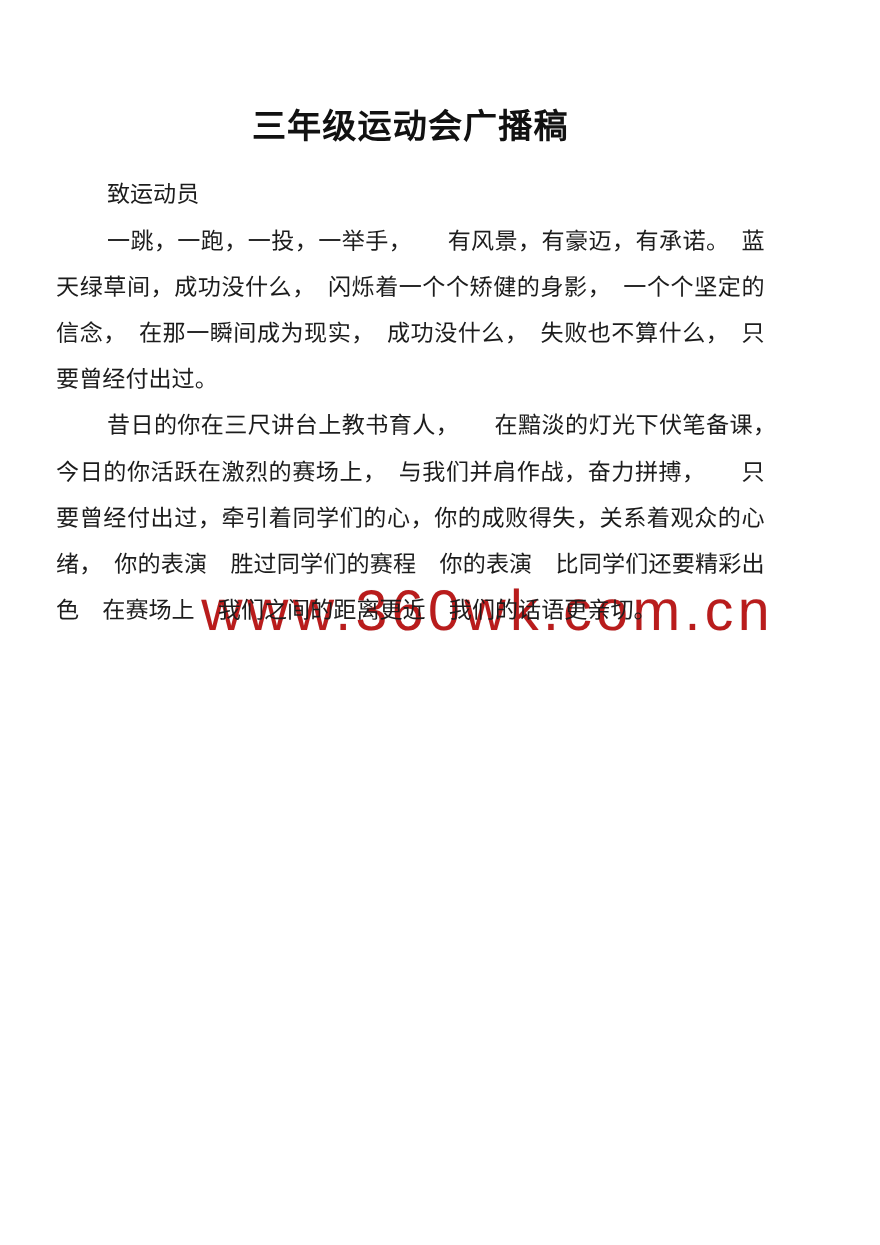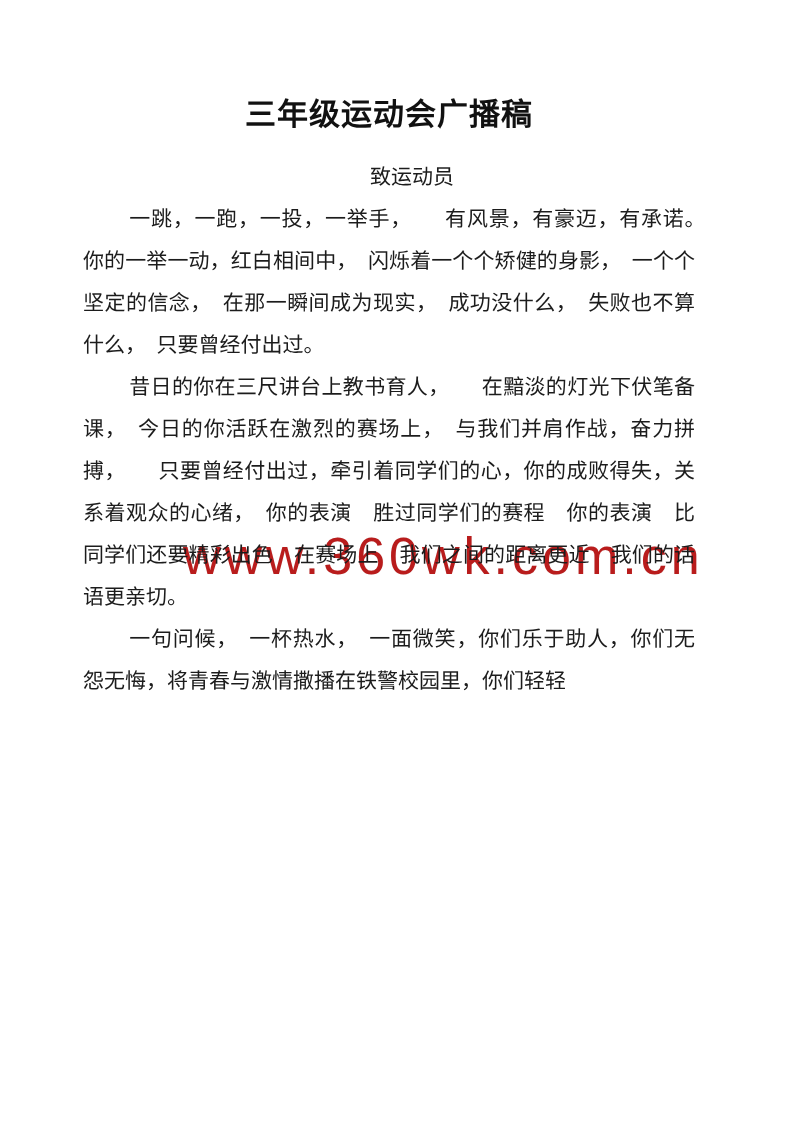--- a/index.html
+++ b/index.html
@@ -27,39 +27,37 @@
     letter-spacing: 4px;
     color: #b91c1c;
     text-shadow: 0 0 1px #e4e4e4;
     white-space: nowrap;
     user-select: none;
   }
   .content {
     position: relative;
     z-index: 1;
     padding: 90px 105px 0 51px;
-    margin-left: 32px;
   }
   .doc-title {
     margin: 0 0 16px 0;
     font-size: 31px;
     font-weight: bold;
     line-height: 50px;
     text-align: center;
     letter-spacing: 1px;
     color: #111111;
   }
   .sec-heading {
     margin: 0;
     font-size: 21px;
     font-weight: normal;
     line-height: 42px;
     text-indent: 2.2em;
     color: #1c1c1c;
-    text-align: center;
   }
   .para {
     margin: 0;
     font-size: 21px;
     line-height: 42px;
     text-indent: 2.2em;
     text-align: justify;
     color: #1c1c1c;
   }
 </style>
@@ -68,21 +66,20 @@
 
 <div class="page">
 
   <div class="watermark">www.360wk.com.cn</div>
 
   <div class="content">
 
     <h1 class="doc-title">三年级运动会广播稿</h1>
 
     <p class="sec-heading">致运动员</p>
-    <p class="para">一跳，一跑，一投，一举手，　　有风景，有豪迈，有承诺。　你的一举一动，红白相间中，　闪烁着一个个矫健的身影，　一个个坚定的信念，　在那一瞬间成为现实，　成功没什么，　失败也不算什么，　只要曾经付出过。</p>
+    <p class="para">一跳，一跑，一投，一举手，　　有风景，有豪迈，有承诺。　蓝天绿草间，成功没什么，　闪烁着一个个矫健的身影，　一个个坚定的信念，　在那一瞬间成为现实，　成功没什么，　失败也不算什么，　只要曾经付出过。</p>
 
 
     <p class="para">昔日的你在三尺讲台上教书育人，　　在黯淡的灯光下伏笔备课，　今日的你活跃在激烈的赛场上，　与我们并肩作战，奋力拼搏，　　只要曾经付出过，牵引着同学们的心，你的成败得失，关系着观众的心绪，　你的表演　胜过同学们的赛程　你的表演　比同学们还要精彩出色　在赛场上　我们之间的距离更近　我们的话语更亲切。</p>
 
-    <p class="para">一句问候，　一杯热水，　一面微笑，你们乐于助人，你们无怨无悔，将青春与激情撒播在铁警校园里，你们轻轻</p>
 
   </div>
 </div>
 
 </body></html>

